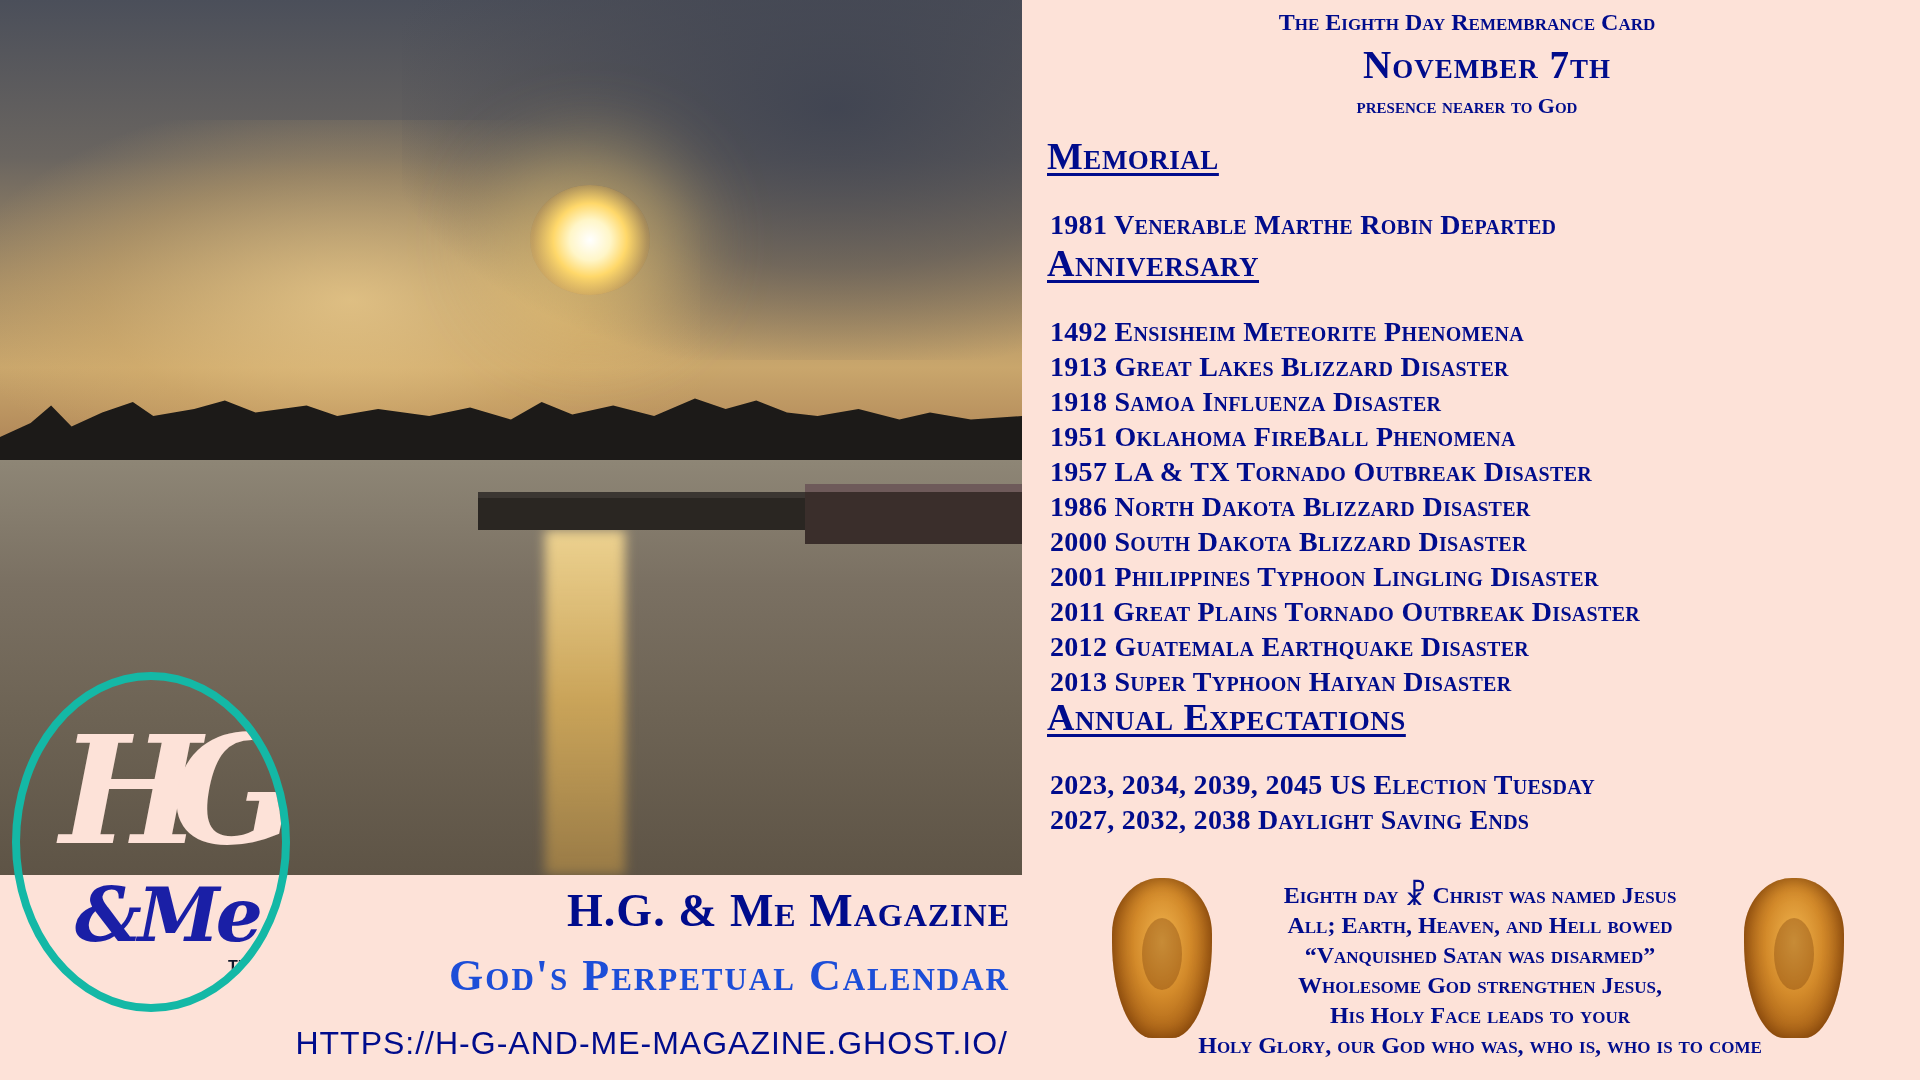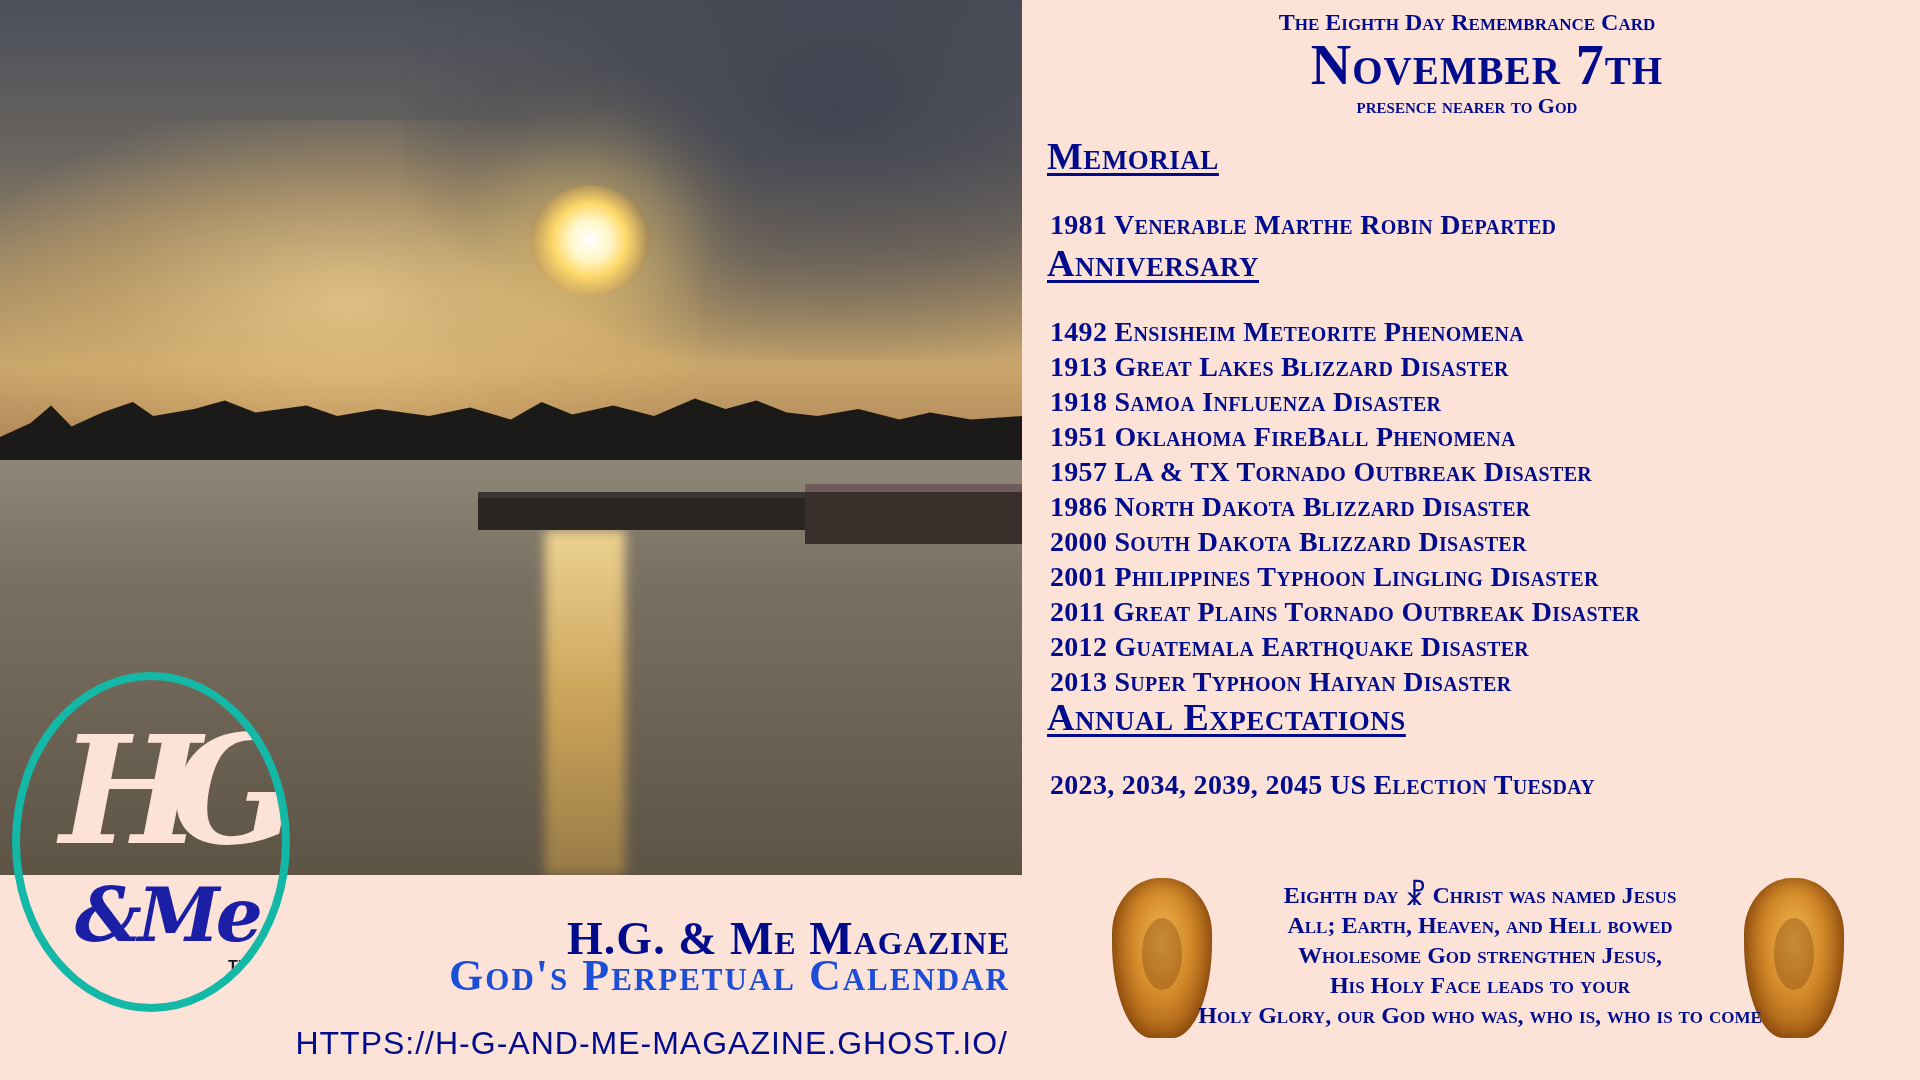--- a/index.html
+++ b/index.html
@@ -76,21 +76,20 @@
     .logo-tm {
       position: absolute; left: 208px; top: 278px; font-size: 16px; font-weight: bold;
       font-family: "Liberation Sans", sans-serif; color: #0f172a;
     }
 
     
     .mag-title {
       position: absolute; right: 910px; top: 884px; white-space: nowrap;
       font-size: 46px; font-weight: bold; font-variant: small-caps; letter-spacing: 1px;
       color: #000C8C;
-      margin-top: 28px;
     }
     .mag-sub {
       position: absolute; right: 910px; top: 950px; white-space: nowrap;
       font-size: 44px; font-weight: bold; font-variant: small-caps; letter-spacing: 2px;
       color: #1d4ed8;
     }
     .mag-url {
       position: absolute; right: 912px; top: 1025px; white-space: nowrap;
       font-family: "Liberation Sans", sans-serif;
       font-size: 32px; font-weight: normal; text-transform: uppercase; letter-spacing: 1px;
@@ -98,21 +97,21 @@
     }
 
     
     .right { position: absolute; left: 1022px; top: 0; width: 898px; height: 1080px; }
     .card-header { position: absolute; left: 0; top: 8px; width: 780px; text-align: center; }
     .card-kicker {
       display: block; margin-left: 110px; font-size: 24px; font-weight: bold; font-variant: small-caps;
       line-height: 28px;
     }
     .card-date {
-      display: block; margin-left: 150px; font-size: 56px; font-weight: bold; font-variant: small-caps;
+      display: block; margin-left: 150px; font-size: 39px; font-weight: bold; font-variant: small-caps;
       line-height: 58px; letter-spacing: 1px;
     }
     .card-tagline {
       display: block; margin-left: 110px; font-size: 22px; font-weight: bold; font-variant: small-caps;
       line-height: 24px;
     }
 
     .section-heading {
       position: absolute; left: 25px; font-size: 38px; font-weight: bold; font-variant: small-caps;
       text-decoration: underline; text-underline-offset: 4px; text-decoration-thickness: 3px;
@@ -196,27 +195,29 @@
       <li>2000 South Dakota Blizzard Disaster</li>
       <li>2001 Philippines Typhoon Lingling Disaster</li>
       <li>2011 Great Plains Tornado Outbreak Disaster</li>
       <li>2012 Guatemala Earthquake Disaster</li>
       <li>2013 Super Typhoon Haiyan Disaster</li>
     </ul>
 
     <div class="section-heading" style="top:695px">Annual Expectations</div>
     <ul class="item-list" style="top:747px">
       <li>2023, 2034, 2039, 2045 US Election Tuesday</li>
+      <li>2027, 2032, 2038 Daylight Saving Ends</li>
     </ul>
 
     <div class="shroud shroud-left"></div>
     <div class="shroud shroud-right"></div>
     <div class="prayer">
       <span class="line">
         <span>Eighth day </span><span class="chirho">☧</span><span> Christ was named Jesus</span>
       </span>
       <span class="line">All; Earth, Heaven, and Hell bowed</span>
+      <span class="line">“Vanquished Satan was disarmed”</span>
       <span class="line">Wholesome God strengthen Jesus,</span>
       <span class="line">His Holy Face leads to your</span>
       <span class="line">Holy Glory, our God who was, who is, who is to come</span>
     </div>
   </div>
 </div>
 
 </body></html>

